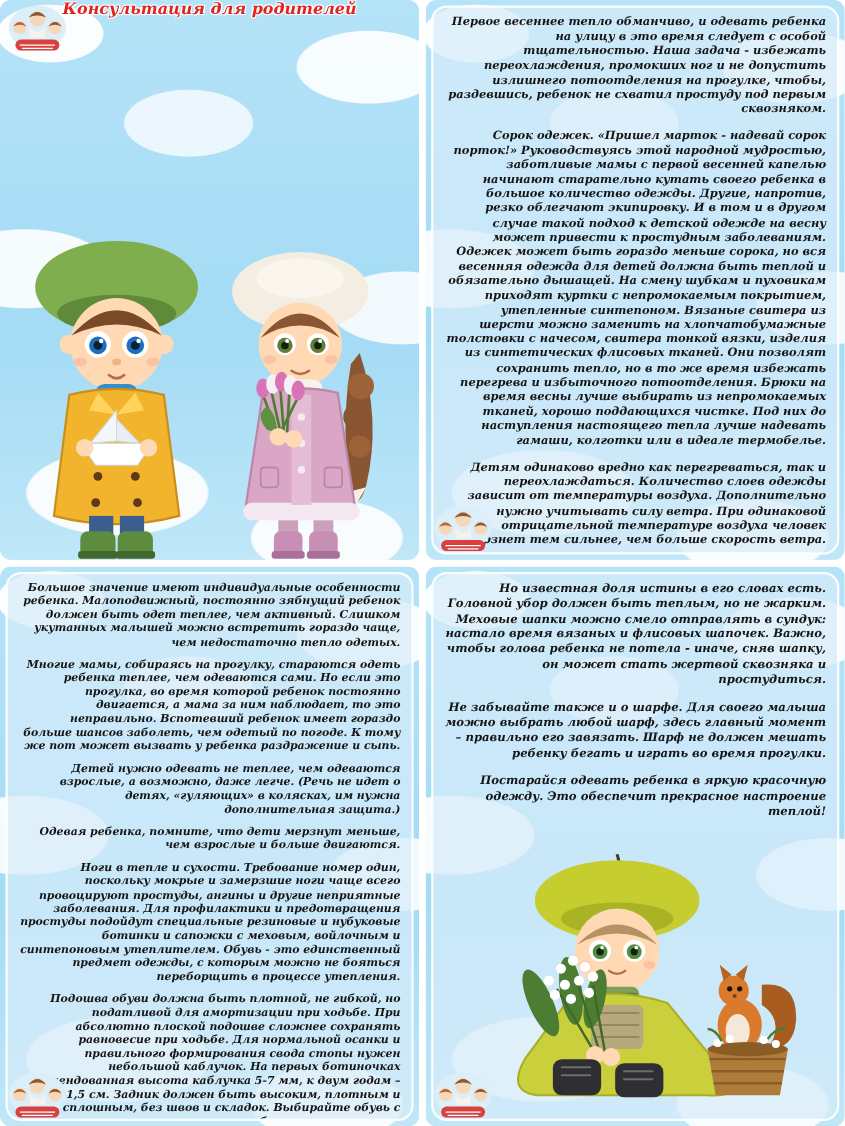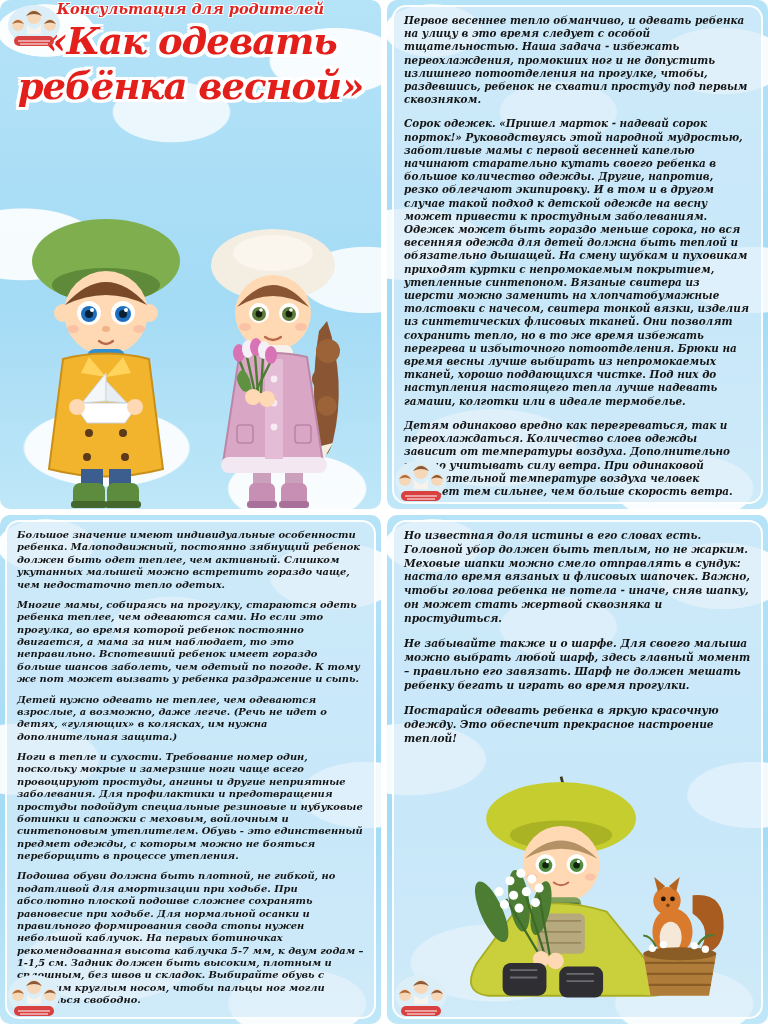--- a/index.html
+++ b/index.html
@@ -29,21 +29,21 @@
   }
   .card{
     position:absolute;inset:5px;
     border:2px solid rgba(255,255,255,.95);
     background:rgba(213,236,250,.72);
     border-radius:14px;
     padding:7px 10px 5px;
     display:flex;flex-direction:column;
     overflow:hidden;
   }
-  .bodytext{color:#151515;font-weight:700;font-style:italic;text-align:left;}
+  .bodytext{color:#151515;font-weight:700;font-style:italic;text-align:right;}
   .p-tr{font-size:10.4px;line-height:1.27;margin:0 0 11px;}
   .p-bl{font-size:9.9px;line-height:1.25;margin:0 0 8px;}
   .p-br{font-size:10.6px;line-height:1.3;margin:0 0 12px;}
 
   .eyebrow{
     text-align:center;
     color:#e02521;font-size:14.5px;font-weight:700;font-style:italic;
     text-shadow:-1px -1px 0 #fff,1px -1px 0 #fff,-1px 1px 0 #fff,1px 1px 0 #fff;
   }
   .title{
@@ -73,24 +73,20 @@
       <path d="M20,20 Q27,30 34,20 L34,30 L20,30 Z" fill="#f7f3ec"></path>
       <circle cx="11" cy="21" r="6" fill="#f6d7b8"></circle>
       <path d="M5,20 Q11,12 17,20 Q11,17 5,20Z" fill="#b06a3a"></path>
       <circle cx="43" cy="21" r="6" fill="#f6d7b8"></circle>
       <path d="M37,20 Q43,12 49,20 Q43,17 37,20Z" fill="#8a5a37"></path>
       <rect x="7" y="32" width="40" height="10" rx="5" fill="#d94040"></rect>
       <path d="M11,37 H43 M13,40 H41" stroke="#ffffff" stroke-width="1.2"></path>
     </svg>
 
     <div class="eyebrow">Консультация для родителей</div>
-    <div class="title">
-      <div>«Как одевать</div>
-      <div>ребёнка весной»</div>
-    </div>
 
     <svg class="illus-main" viewBox="0 0 375 308">
 
       <ellipse cx="103" cy="60" rx="74" ry="42" fill="#7fae4e"></ellipse>
       <ellipse cx="103" cy="84" rx="54" ry="17" fill="#5e8a39"></ellipse>
       <circle cx="60" cy="112" r="9" fill="#ffd9b3"></circle>
       <circle cx="146" cy="112" r="9" fill="#ffd9b3"></circle>
       <circle cx="103" cy="112" r="42" fill="#ffd9b3"></circle>
       <path d="M62,104 Q103,58 144,104 Q103,84 62,104Z" fill="#7a4a28"></path>
       <circle cx="86" cy="112" r="12" fill="#ffffff"></circle>
@@ -200,20 +196,21 @@
       <rect x="7" y="32" width="40" height="10" rx="5" fill="#d94040"></rect>
       <path d="M11,37 H43 M13,40 H41" stroke="#ffffff" stroke-width="1.2"></path>
     </svg>
   </section>
 
   <section class="panel">
     <div class="card">
       <p class="bodytext p-bl">Большое значение имеют индивидуальные особенности ребенка. Малоподвижный, постоянно зябнущий ребенок должен быть одет теплее, чем активный. Слишком укутанных малышей можно встретить гораздо чаще, чем недостаточно тепло одетых.</p>
       <p class="bodytext p-bl">Многие мамы, собираясь на прогулку, стараются одеть ребенка теплее, чем одеваются сами. Но если это прогулка, во время которой ребенок постоянно двигается, а мама за ним наблюдает, то это неправильно. Вспотевший ребенок имеет гораздо больше шансов заболеть, чем одетый по погоде. К тому же пот может вызвать у ребенка раздражение и сыпь.</p>
       <p class="bodytext p-bl">Детей нужно одевать не теплее, чем одеваются взрослые, а возможно, даже легче. (Речь не идет о детях, «гуляющих» в колясках, им нужна дополнительная защита.)</p>
+      <p class="bodytext p-bl">Одевая ребенка, помните, что дети мерзнут меньше, чем взрослые и больше двигаются.</p>
       <p class="bodytext p-bl">Ноги в тепле и сухости. Требование номер один, поскольку мокрые и замерзшие ноги чаще всего провоцируют простуды, ангины и другие неприятные заболевания. Для профилактики и предотвращения простуды подойдут специальные резиновые и нубуковые ботинки и сапожки с меховым, войлочным и синтепоновым утеплителем. Обувь - это единственный предмет одежды, с которым можно не бояться переборщить в процессе утепления.</p>
       <p class="bodytext p-bl">Подошва обуви должна быть плотной, не гибкой, но податливой для амортизации при ходьбе. При абсолютно плоской подошве сложнее сохранять равновесие при ходьбе. Для нормальной осанки и правильного формирования свода стопы нужен небольшой каблучок. На первых ботиночках рекомендованная высота каблучка 5-7 мм, к двум годам – 1-1,5 см. Задник должен быть высоким, плотным и сплошным, без швов и складок. Выбирайте обувь с широким круглым носом, чтобы пальцы ног могли двигаться свободно.</p>
 
     </div>
     <svg class="logo bl" viewBox="0 0 54 46">
       <ellipse cx="27" cy="21" rx="26" ry="20" fill="#dceef7"></ellipse>
       <circle cx="27" cy="13" r="7" fill="#f6d7b8"></circle>
       <path d="M19,12 Q27,2 35,12 Q27,8 19,12Z" fill="#8a5a37"></path>
       <path d="M20,20 Q27,30 34,20 L34,30 L20,30 Z" fill="#f7f3ec"></path>
       <circle cx="11" cy="21" r="6" fill="#f6d7b8"></circle>

